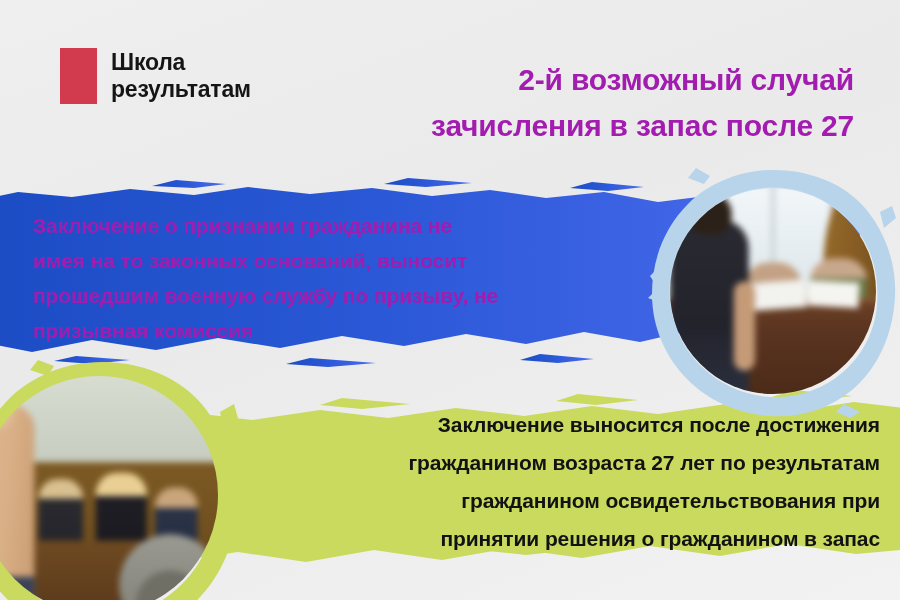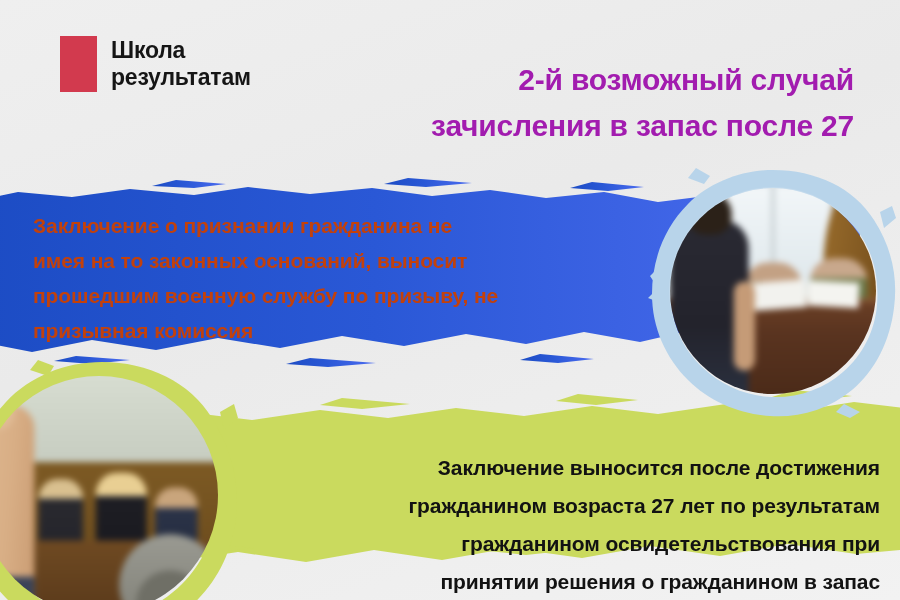--- a/index.html
+++ b/index.html
@@ -12,21 +12,21 @@
   #stage{position:relative;width:900px;height:600px;overflow:hidden;background:#ececec;}
 
   
   .bg-wash{
     position:absolute;inset:0;
     background:
       linear-gradient(160deg,#efefef 0%,#eaeaea 42%,#f2f2f2 100%);
   }
 
   
-  .logo-block{position:absolute;left:60px;top:36px;display:flex;align-items:center;gap:14px;}
+  .logo-block{position:absolute;left:60px;top:48px;display:flex;align-items:center;gap:14px;}
   .logo-mark{width:37px;height:56px;background:#d23a4e;flex:0 0 auto;}
   .logo-words{
     font-size:23px;font-weight:bold;line-height:1.16;color:#151515;
     letter-spacing:-0.2px;
   }
   .logo-words span{display:block;}
 
   
   .headline{
     position:absolute;right:46px;top:57px;width:560px;
@@ -35,34 +35,34 @@
   }
   .headline span{display:block;}
 
   
   .blue-banner{
     position:absolute;left:-20px;top:178px;width:880px;height:190px;
   }
   .blue-banner svg{position:absolute;inset:0;width:100%;height:100%;}
   .blue-text{
     position:absolute;left:53px;top:30px;width:560px;
-    color:#c2410c;font-weight:bold;font-size:21px;line-height:35px;
+    color:#a21caf;font-weight:bold;font-size:21px;line-height:35px;
     letter-spacing:-0.1px;
   }
   .blue-text span{display:block;}
 
   
   .green-band{
     position:absolute;left:-10px;top:372px;width:930px;height:190px;
   }
   .green-band svg{position:absolute;inset:0;width:100%;height:100%;}
   .green-text{
     position:absolute;right:40px;top:34px;width:560px;
     text-align:right;color:#121212;font-weight:bold;
-    font-size:21px;line-height:38px;letter-spacing:-0.1px;margin-top:43px;
+    font-size:21px;line-height:38px;letter-spacing:-0.1px;
   }
   .green-text span{display:block;}
 
   
   .photo-right{position:absolute;left:648px;top:168px;width:250px;height:250px;}
   .photo-right .ring{
     position:absolute;inset:0;
   }
   .photo-right .ring svg{width:100%;height:100%;}
   .photo-right .disc{

